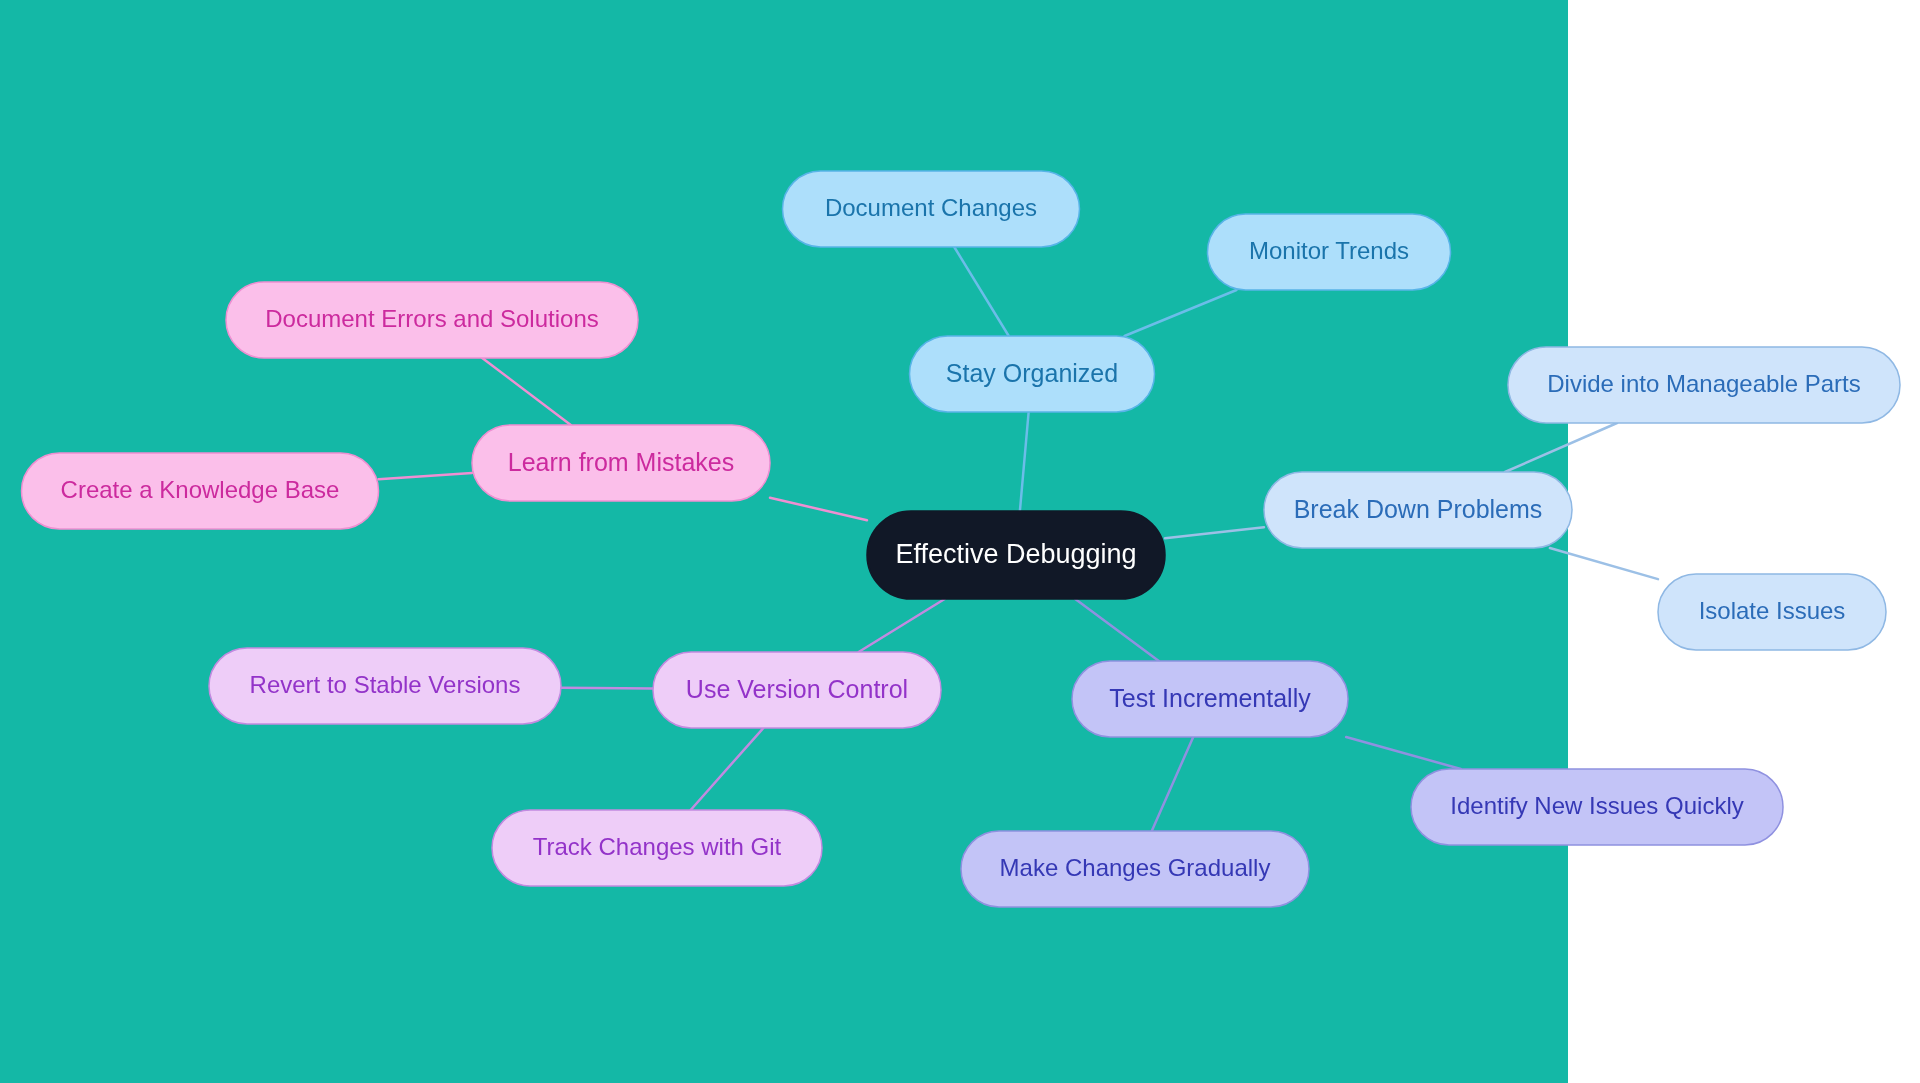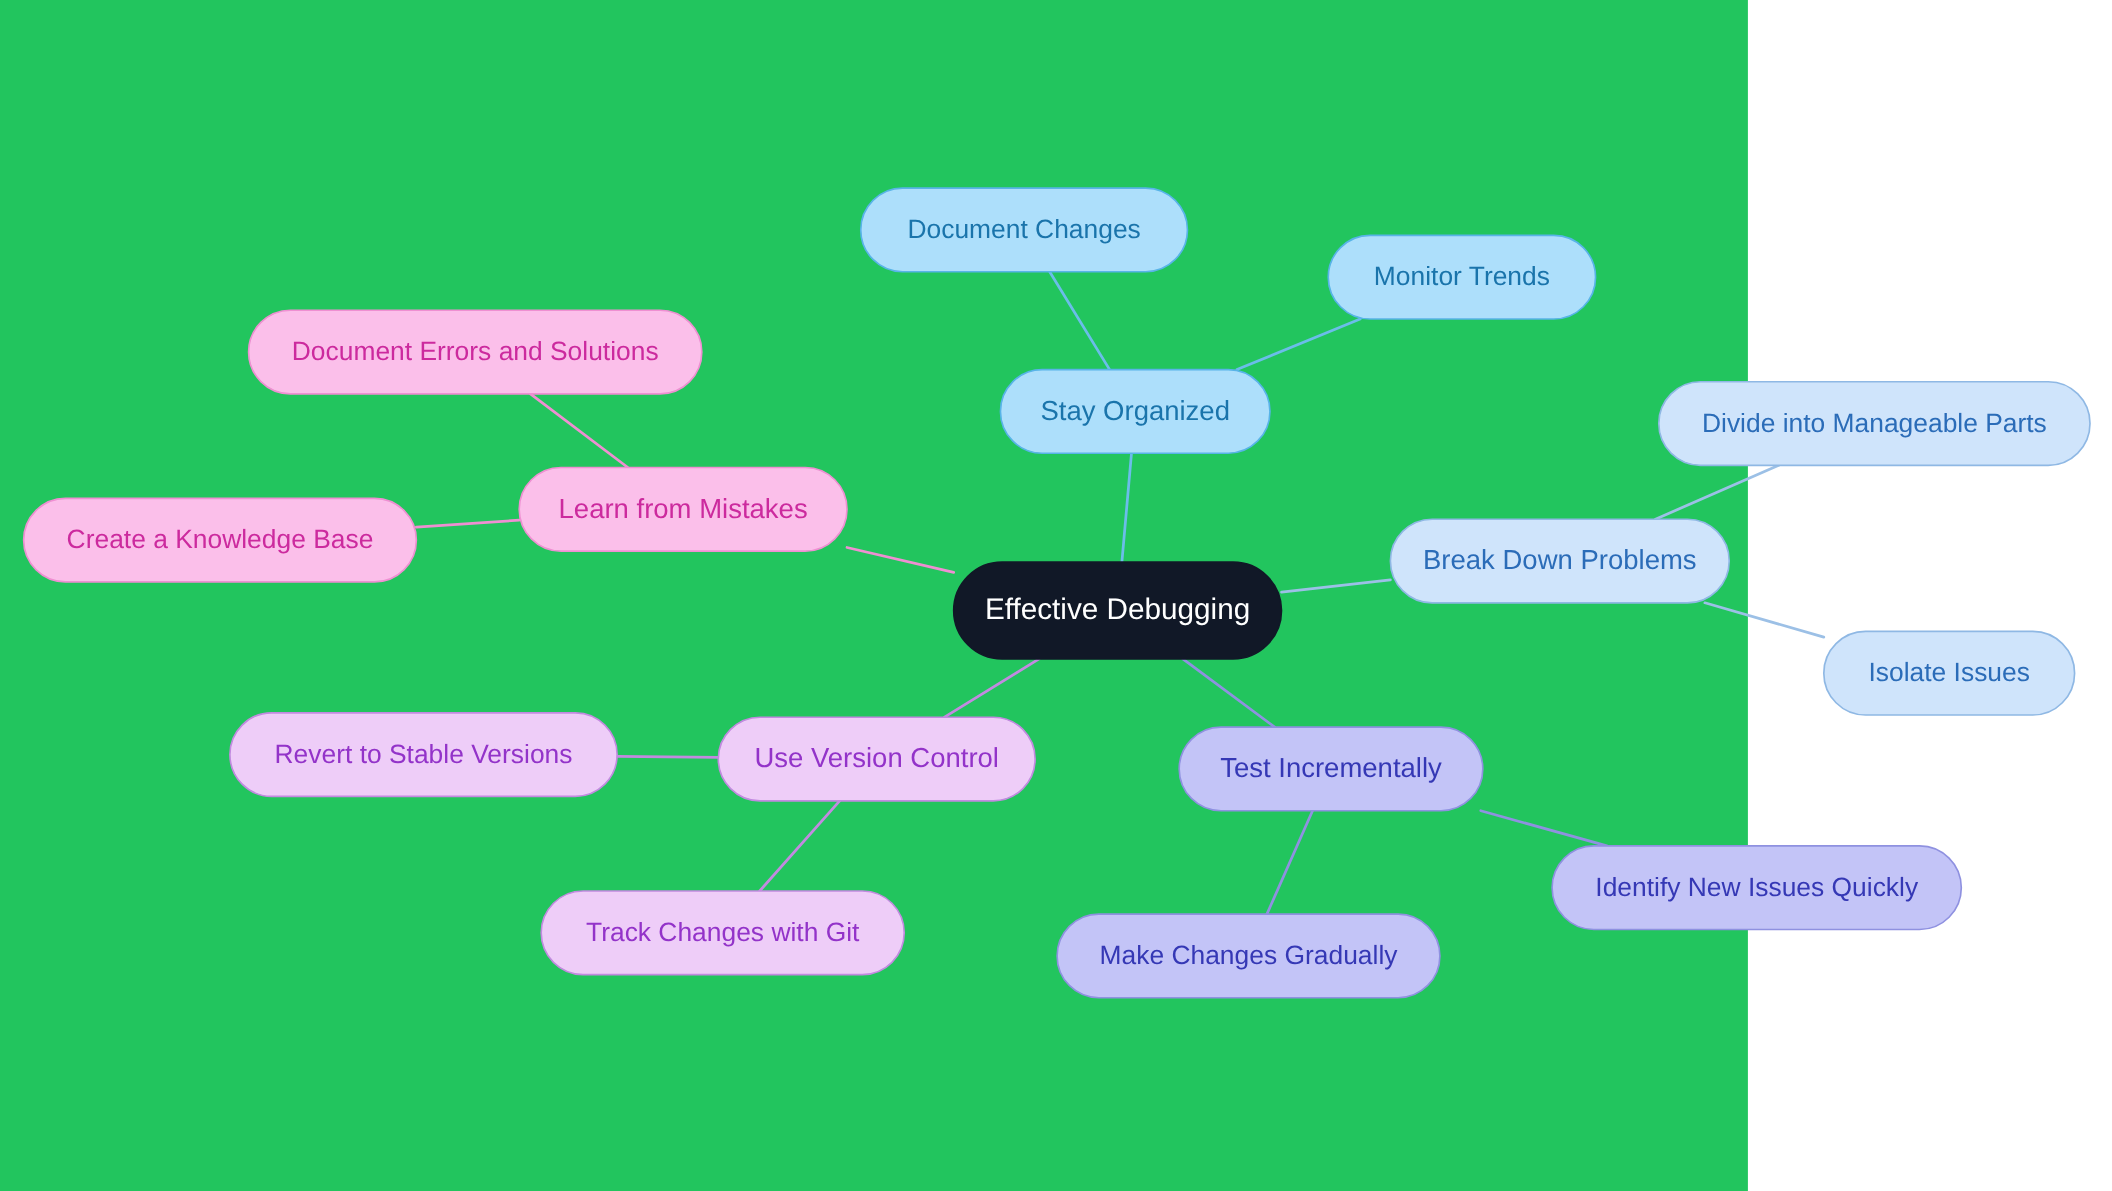--- a/index.html
+++ b/index.html
@@ -10,22 +10,21 @@
   body {
     width: 1920px;
     height: 1083px;
     overflow: hidden;
     font-family: "Liberation Sans", sans-serif;
   }
   #mindmap-root {
     position: relative;
     width: 1568px;
     height: 1083px;
-    background: #22c55e;
-    padding-left: 21px;
+    background: #14b8a6;
   }
   svg.mindmap-canvas {
     position: absolute;
     top: 0;
     left: 0;
     width: 1920px;
     height: 1083px;
     display: block;
   }
   .edge-line {

